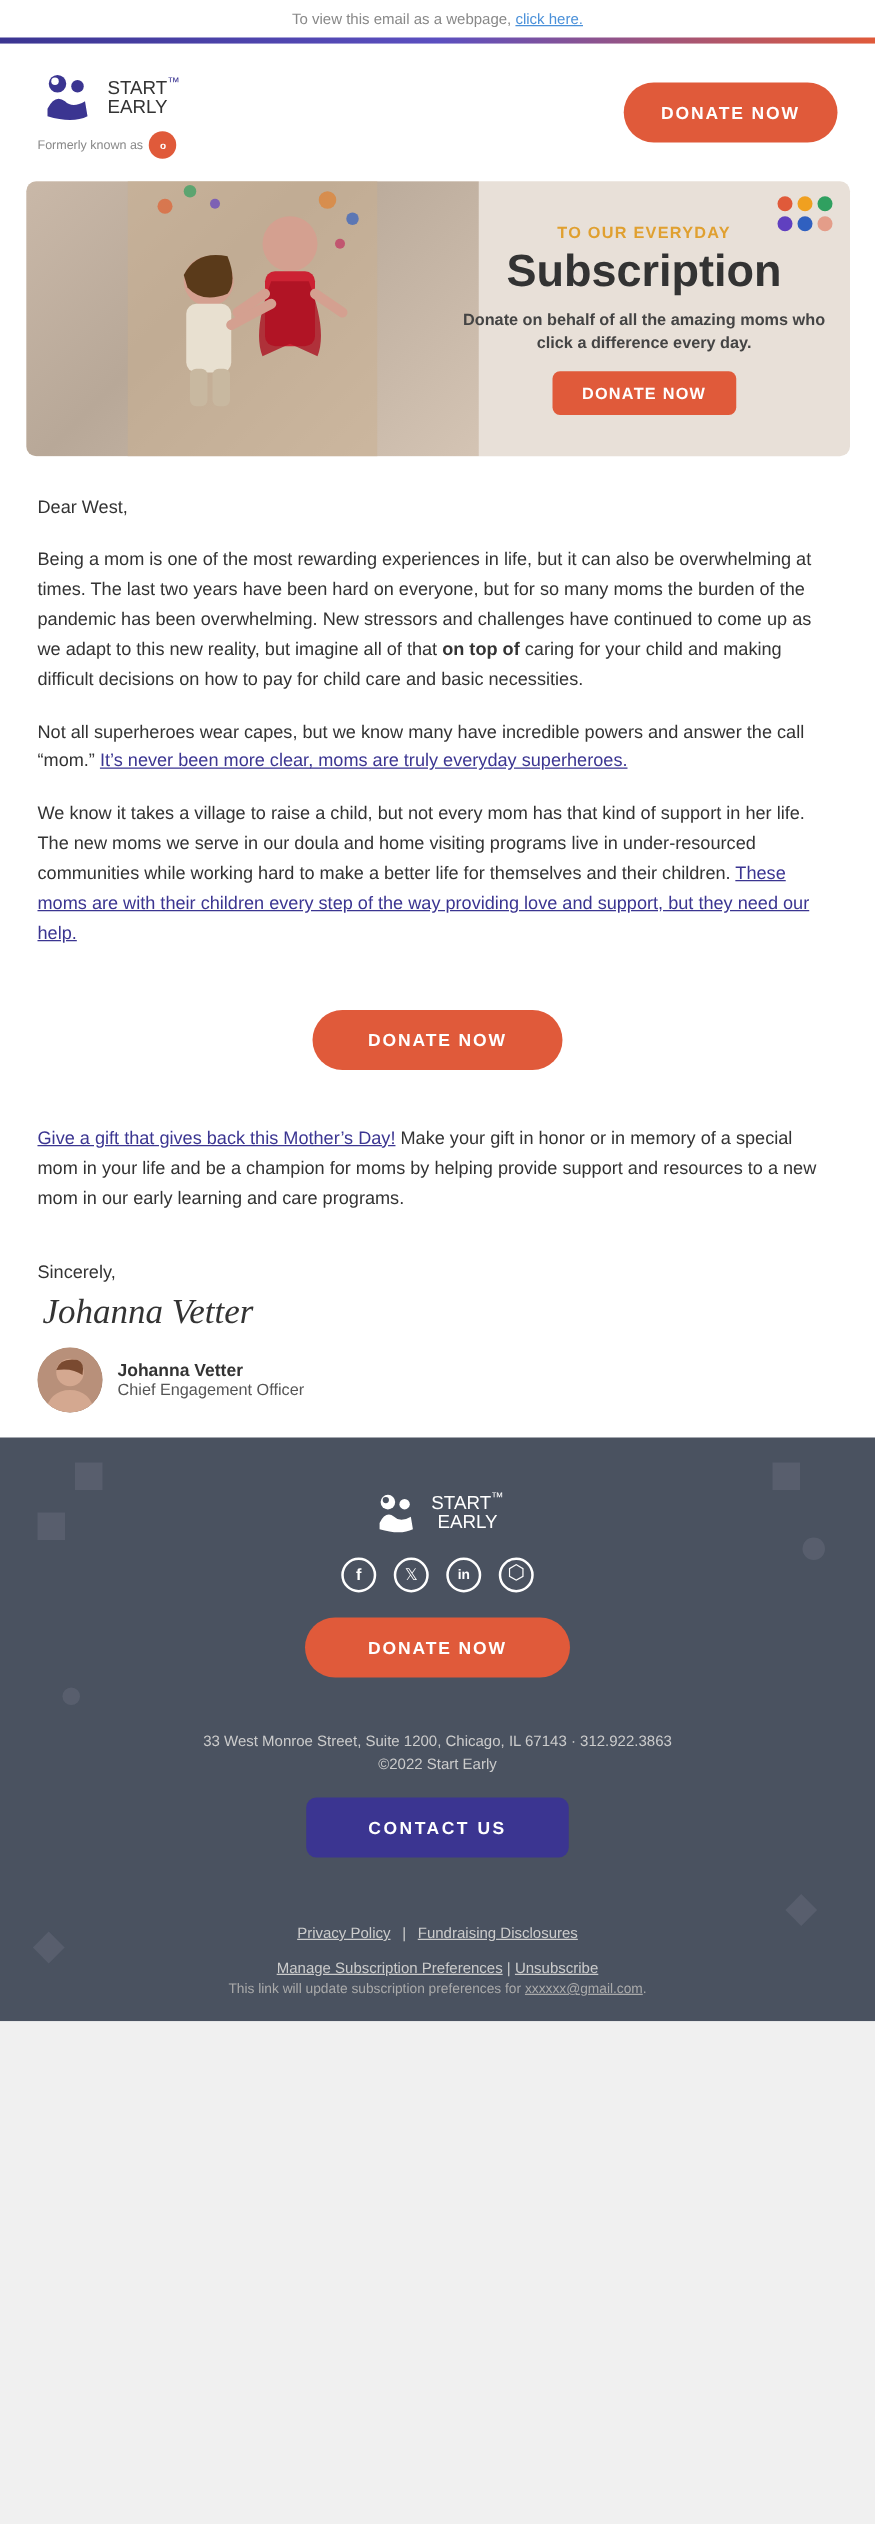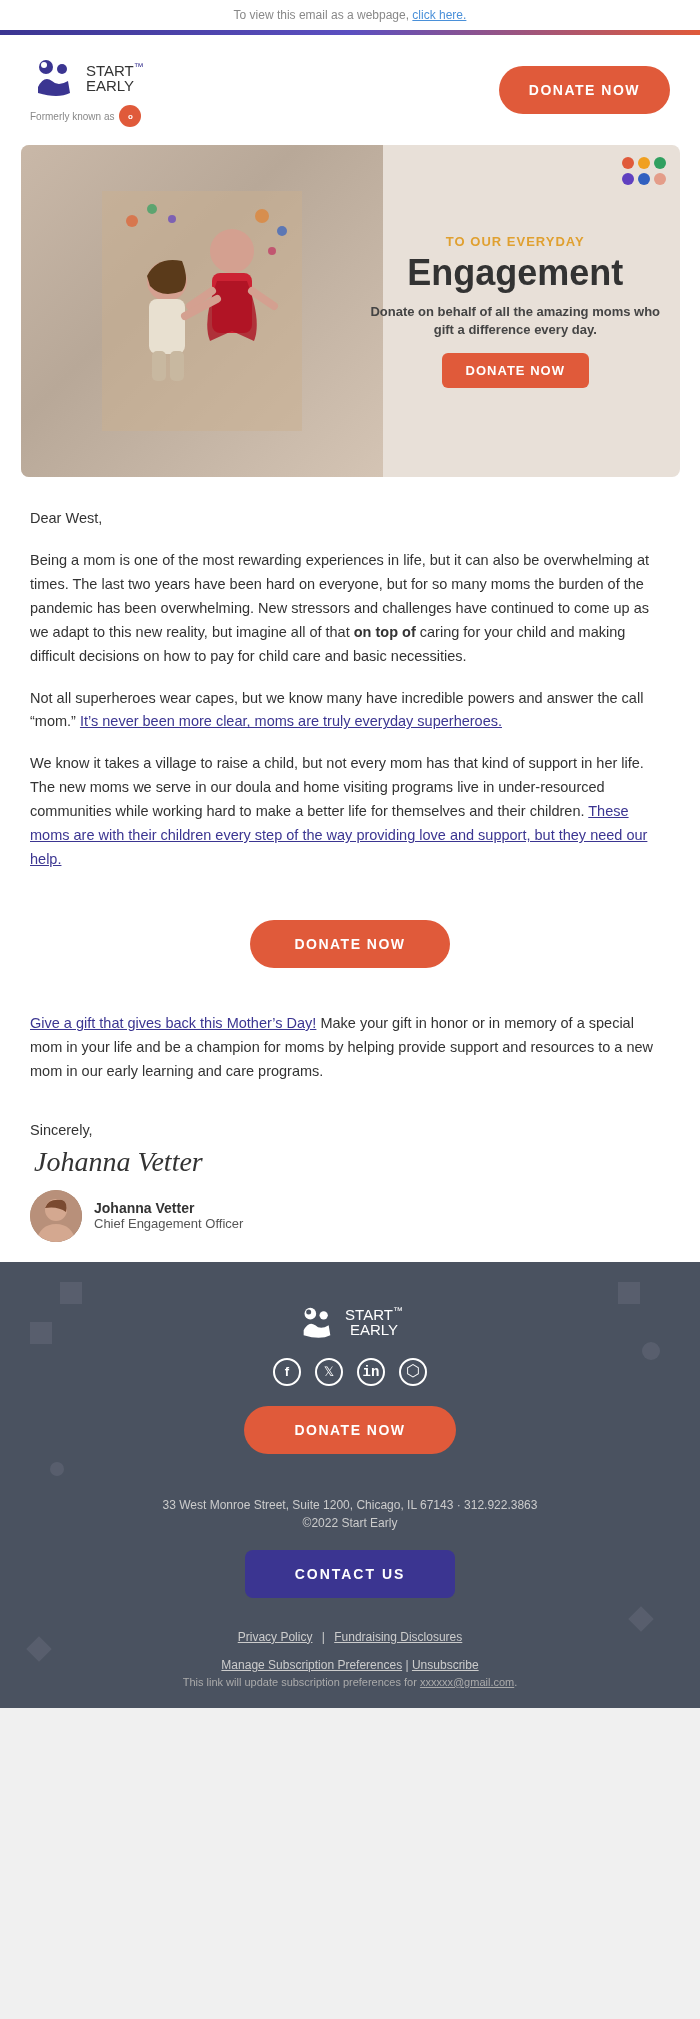--- a/index.html
+++ b/index.html
@@ -88,21 +88,21 @@
       font-weight: bold;
       letter-spacing: 1.5px;
       cursor: pointer;
       text-transform: uppercase;
     }
     .hero-section {
       position: relative;
       margin: 0 20px 20px 21px;
       border-radius: 8px;
       overflow: hidden;
-      height: 332px;
+      height: 220px;
       background: #e8e0d8;
       text-decoration: underline;
     }
     .hero-image-placeholder {
       position: absolute;
       left: 0; top: 0;
       width: 55%;
       height: 100%;
       background: linear-gradient(135deg, #c9b8a8 0%, #b8a898 40%, #d4c4b4 100%);
       display: flex;
@@ -290,21 +290,21 @@
       background: #3b3591;
       color: #fff;
       border: none;
       border-radius: 8px;
       padding: 16px 50px;
       font-size: 14px;
       font-weight: bold;
       letter-spacing: 2px;
       cursor: pointer;
       text-transform: uppercase;
-      margin-bottom: 12px;
+      margin-bottom: 33px;
     }
     .footer-links {
       font-size: 12px;
       margin-bottom: 14px;
       text-align: center;
     }
     .footer-links a {
       color: #ccc;
       text-decoration: underline;
     }
@@ -419,22 +419,22 @@
 
       <div style="position:absolute;top:10px;right:10px;display:flex;flex-wrap:wrap;width:50px;">
         <span class="circle-dot" style="background:#e05a3a;"></span>
         <span class="circle-dot" style="background:#f0a020;"></span>
         <span class="circle-dot" style="background:#30a060;"></span>
         <span class="circle-dot" style="background:#6040c0;"></span>
         <span class="circle-dot" style="background:#3060c0;"></span>
         <span class="circle-dot" style="background:#e05a3a;opacity:0.5"></span>
       </div>
       <p class="hero-subtitle">TO OUR EVERYDAY</p>
-      <h1 class="hero-title">Engagement</h1>
-      <p class="hero-desc">Donate on behalf of all the amazing moms who gift a difference every day.</p>
+      <h1 class="hero-title">Subscription</h1>
+      <p class="hero-desc">Donate on behalf of all the amazing moms who click a difference every day.</p>
       <button class="donate-btn-hero">DONATE NOW</button>
     </div>
   </div>
 
   <div class="body-text">
     <p>Dear West,</p>
 
     <p>
       <span>Being a mom is one of the most rewarding experiences in life, but it can also be overwhelming at times. The last two years have been hard on everyone, but for so many moms the burden of the pandemic has been overwhelming. New stressors and challenges have continued to come up as we adapt to this new reality, but imagine all of that</span> <span class="bold">on top of</span> <span>caring for your child and making difficult decisions on how to pay for child care and basic necessities.</span>
     </p>
@@ -501,21 +501,21 @@
     </div>
 
     <div class="social-icons">
       <a href="#" class="social-icon" title="Facebook">
         <span style="display:inline-block;width:28px;height:28px;border:2px solid #fff;border-radius:50%;line-height:24px;text-align:center;font-size:13px;font-weight:bold;">f</span>
       </a>
       <a href="#" class="social-icon" title="Twitter">
         <span style="display:inline-block;width:28px;height:28px;border:2px solid #fff;border-radius:50%;line-height:24px;text-align:center;font-size:13px;">𝕏</span>
       </a>
       <a href="#" class="social-icon" title="LinkedIn">
-        <span style="display:inline-block;width:28px;height:28px;border:2px solid #fff;border-radius:50%;line-height:24px;text-align:center;font-size:14px;font-weight:bold;font-family:Liberation Mono, monospace;">in</span>
+        <span style="display:inline-block;width:28px;height:28px;border:2px solid #fff;border-radius:50%;line-height:24px;text-align:center;font-size:11px;font-weight:bold;">in</span>
       </a>
       <a href="#" class="social-icon" title="Instagram">
         <span style="display:inline-block;width:28px;height:28px;border:2px solid #fff;border-radius:50%;line-height:22px;text-align:center;font-size:16px;">⬡</span>
       </a>
     </div>
 
     <div style="text-align:center;margin-bottom:22px;">
       <button class="donate-btn-footer">DONATE NOW</button>
     </div>
 

